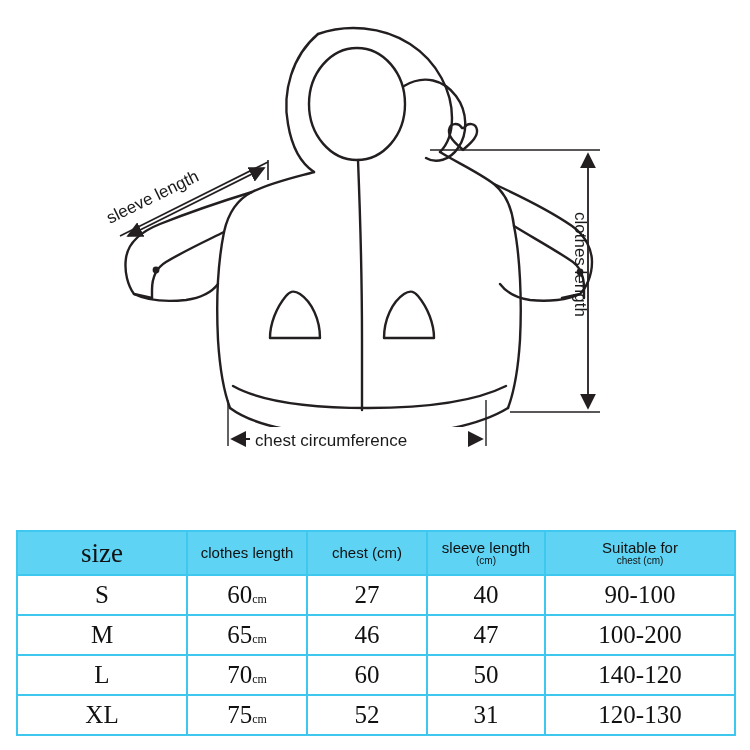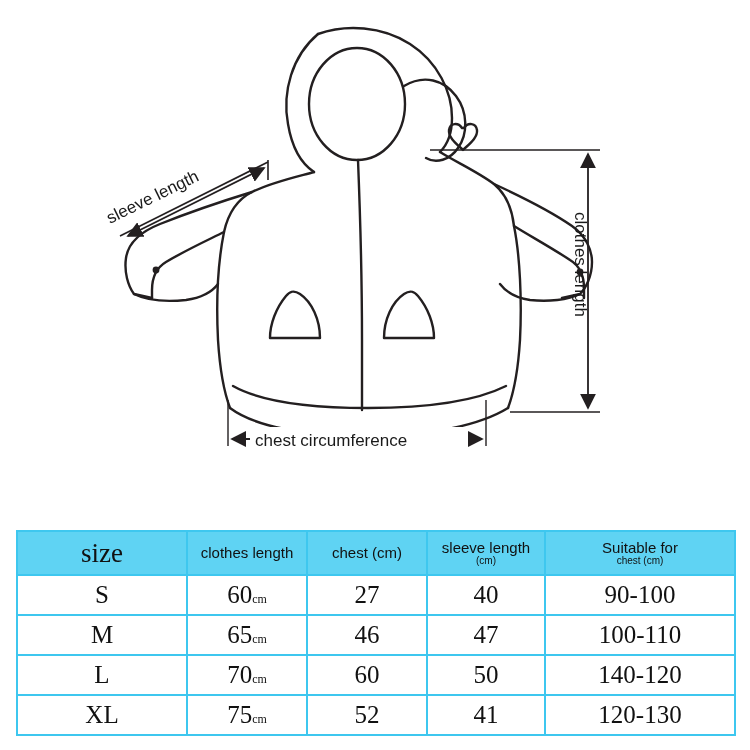--- a/index.html
+++ b/index.html
@@ -196,31 +196,31 @@
         <td><span>60</span><span class="cm">cm</span></td>
         <td>27</td>
         <td>40</td>
         <td>90-100</td>
       </tr>
       <tr>
         <td>M</td>
         <td><span>65</span><span class="cm">cm</span></td>
         <td>46</td>
         <td>47</td>
-        <td>100-110</td>
+        <td>100-200</td>
       </tr>
       <tr>
         <td>L</td>
         <td><span>70</span><span class="cm">cm</span></td>
         <td>60</td>
         <td>50</td>
         <td>140-120</td>
       </tr>
       <tr>
         <td>XL</td>
         <td><span>75</span><span class="cm">cm</span></td>
         <td>52</td>
-        <td>41</td>
+        <td>31</td>
         <td>120-130</td>
       </tr>
     </tbody>
   </table>
 </div>
 
 </body></html>

